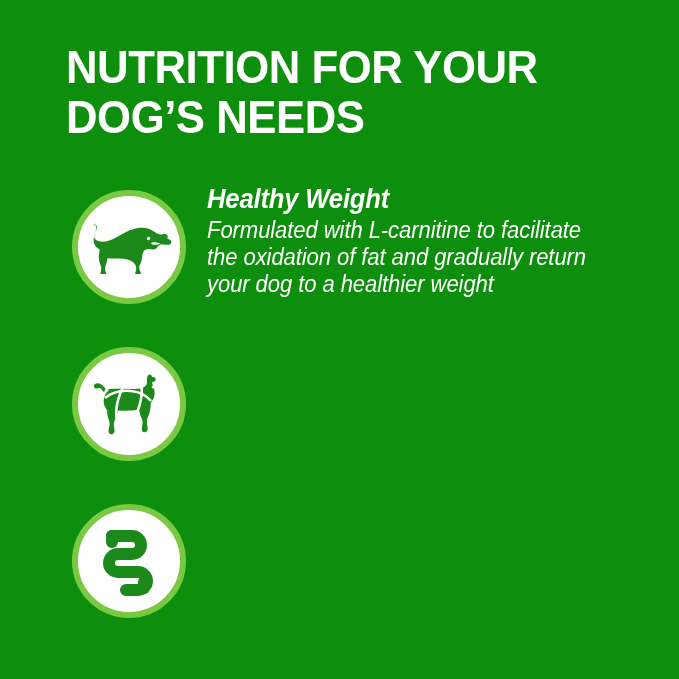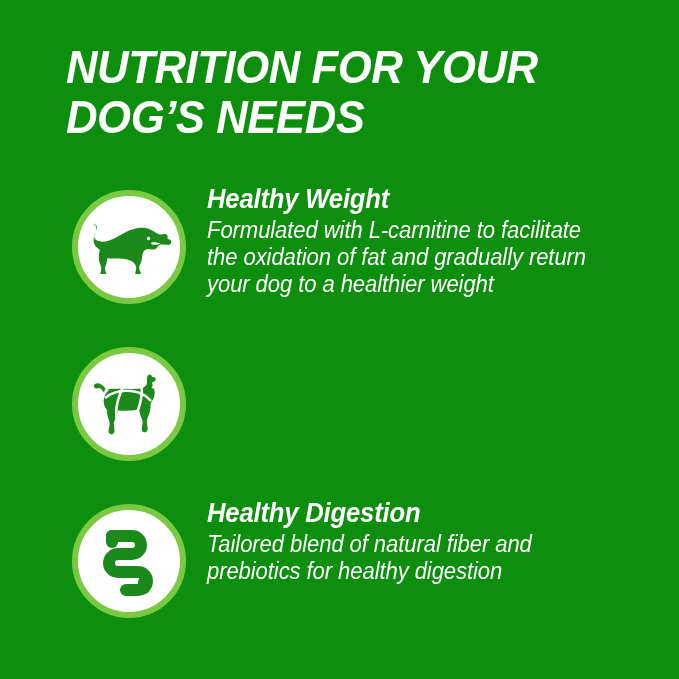--- a/index.html
+++ b/index.html
@@ -21,21 +21,20 @@
     background: #0d8f0d;
     box-sizing: border-box;
   }
 
   
   .title-block {
     position: absolute;
     left: 66px;
     top: 42px;
     width: 560px;
-    font-style: italic;
   }
   .title-line {
     display: block;
     color: #ffffff;
     font-family: "Liberation Sans Narrow", "Liberation Sans", sans-serif;
     font-weight: bold;
     font-size: 47px;
     line-height: 50px;
     letter-spacing: -0.5px;
     text-transform: uppercase;
@@ -171,21 +170,16 @@
             <g fill="none" stroke="#1b8a1b" stroke-width="12" stroke-linecap="round" stroke-linejoin="round">
               <path d="M14 12 H34 a9 9 0 0 1 0 18 H20 a9 9 0 0 0 0 18 H40 a9 9 0 0 1 0 18 H28"></path>
             </g>
             <g fill="none" stroke="#1b8a1b" stroke-width="12" stroke-linecap="round">
               <path d="M14 12 v6"></path>
               <path d="M46 58 v6"></path>
             </g>
           </svg>
         </span>
       </div>
-      <div class="feature-text">
-        <p class="feature-heading">Healthy Digestion</p>
-        <p class="feature-body">Tailored blend of natural fiber and
-prebiotics for healthy digestion</p>
-      </div>
     </div>
 
   </div>
 </div>
 
 </body></html>

